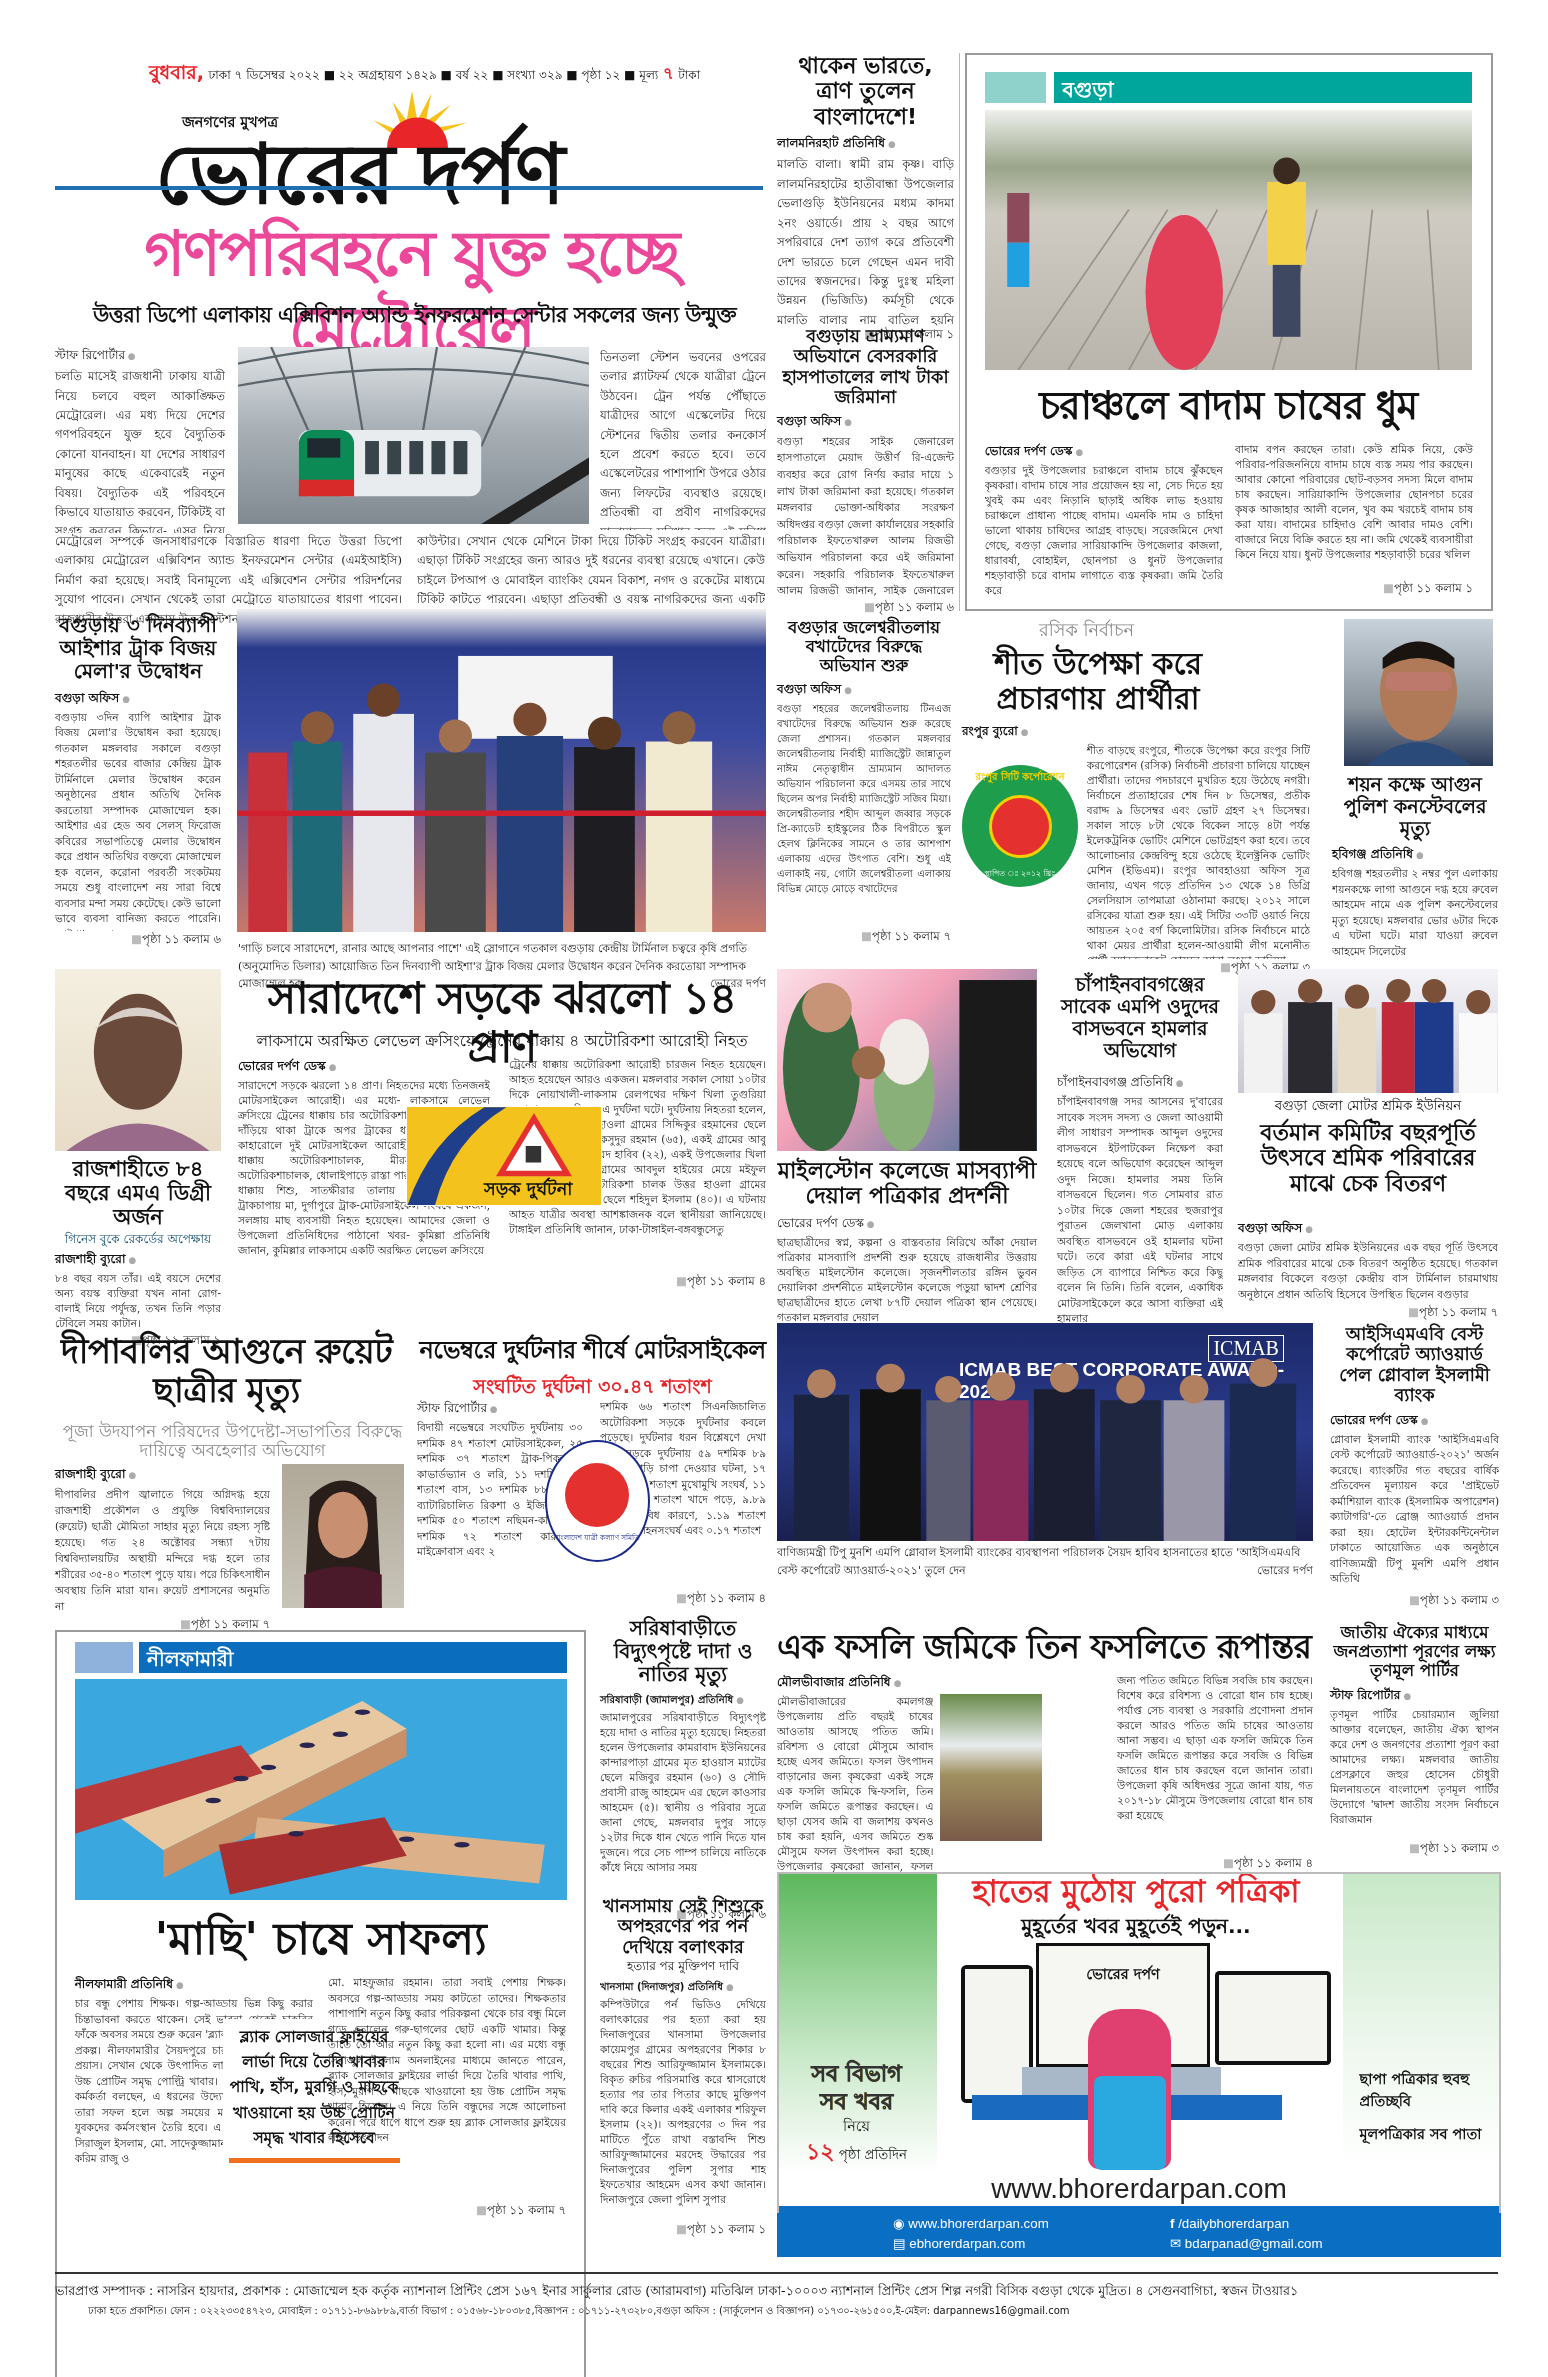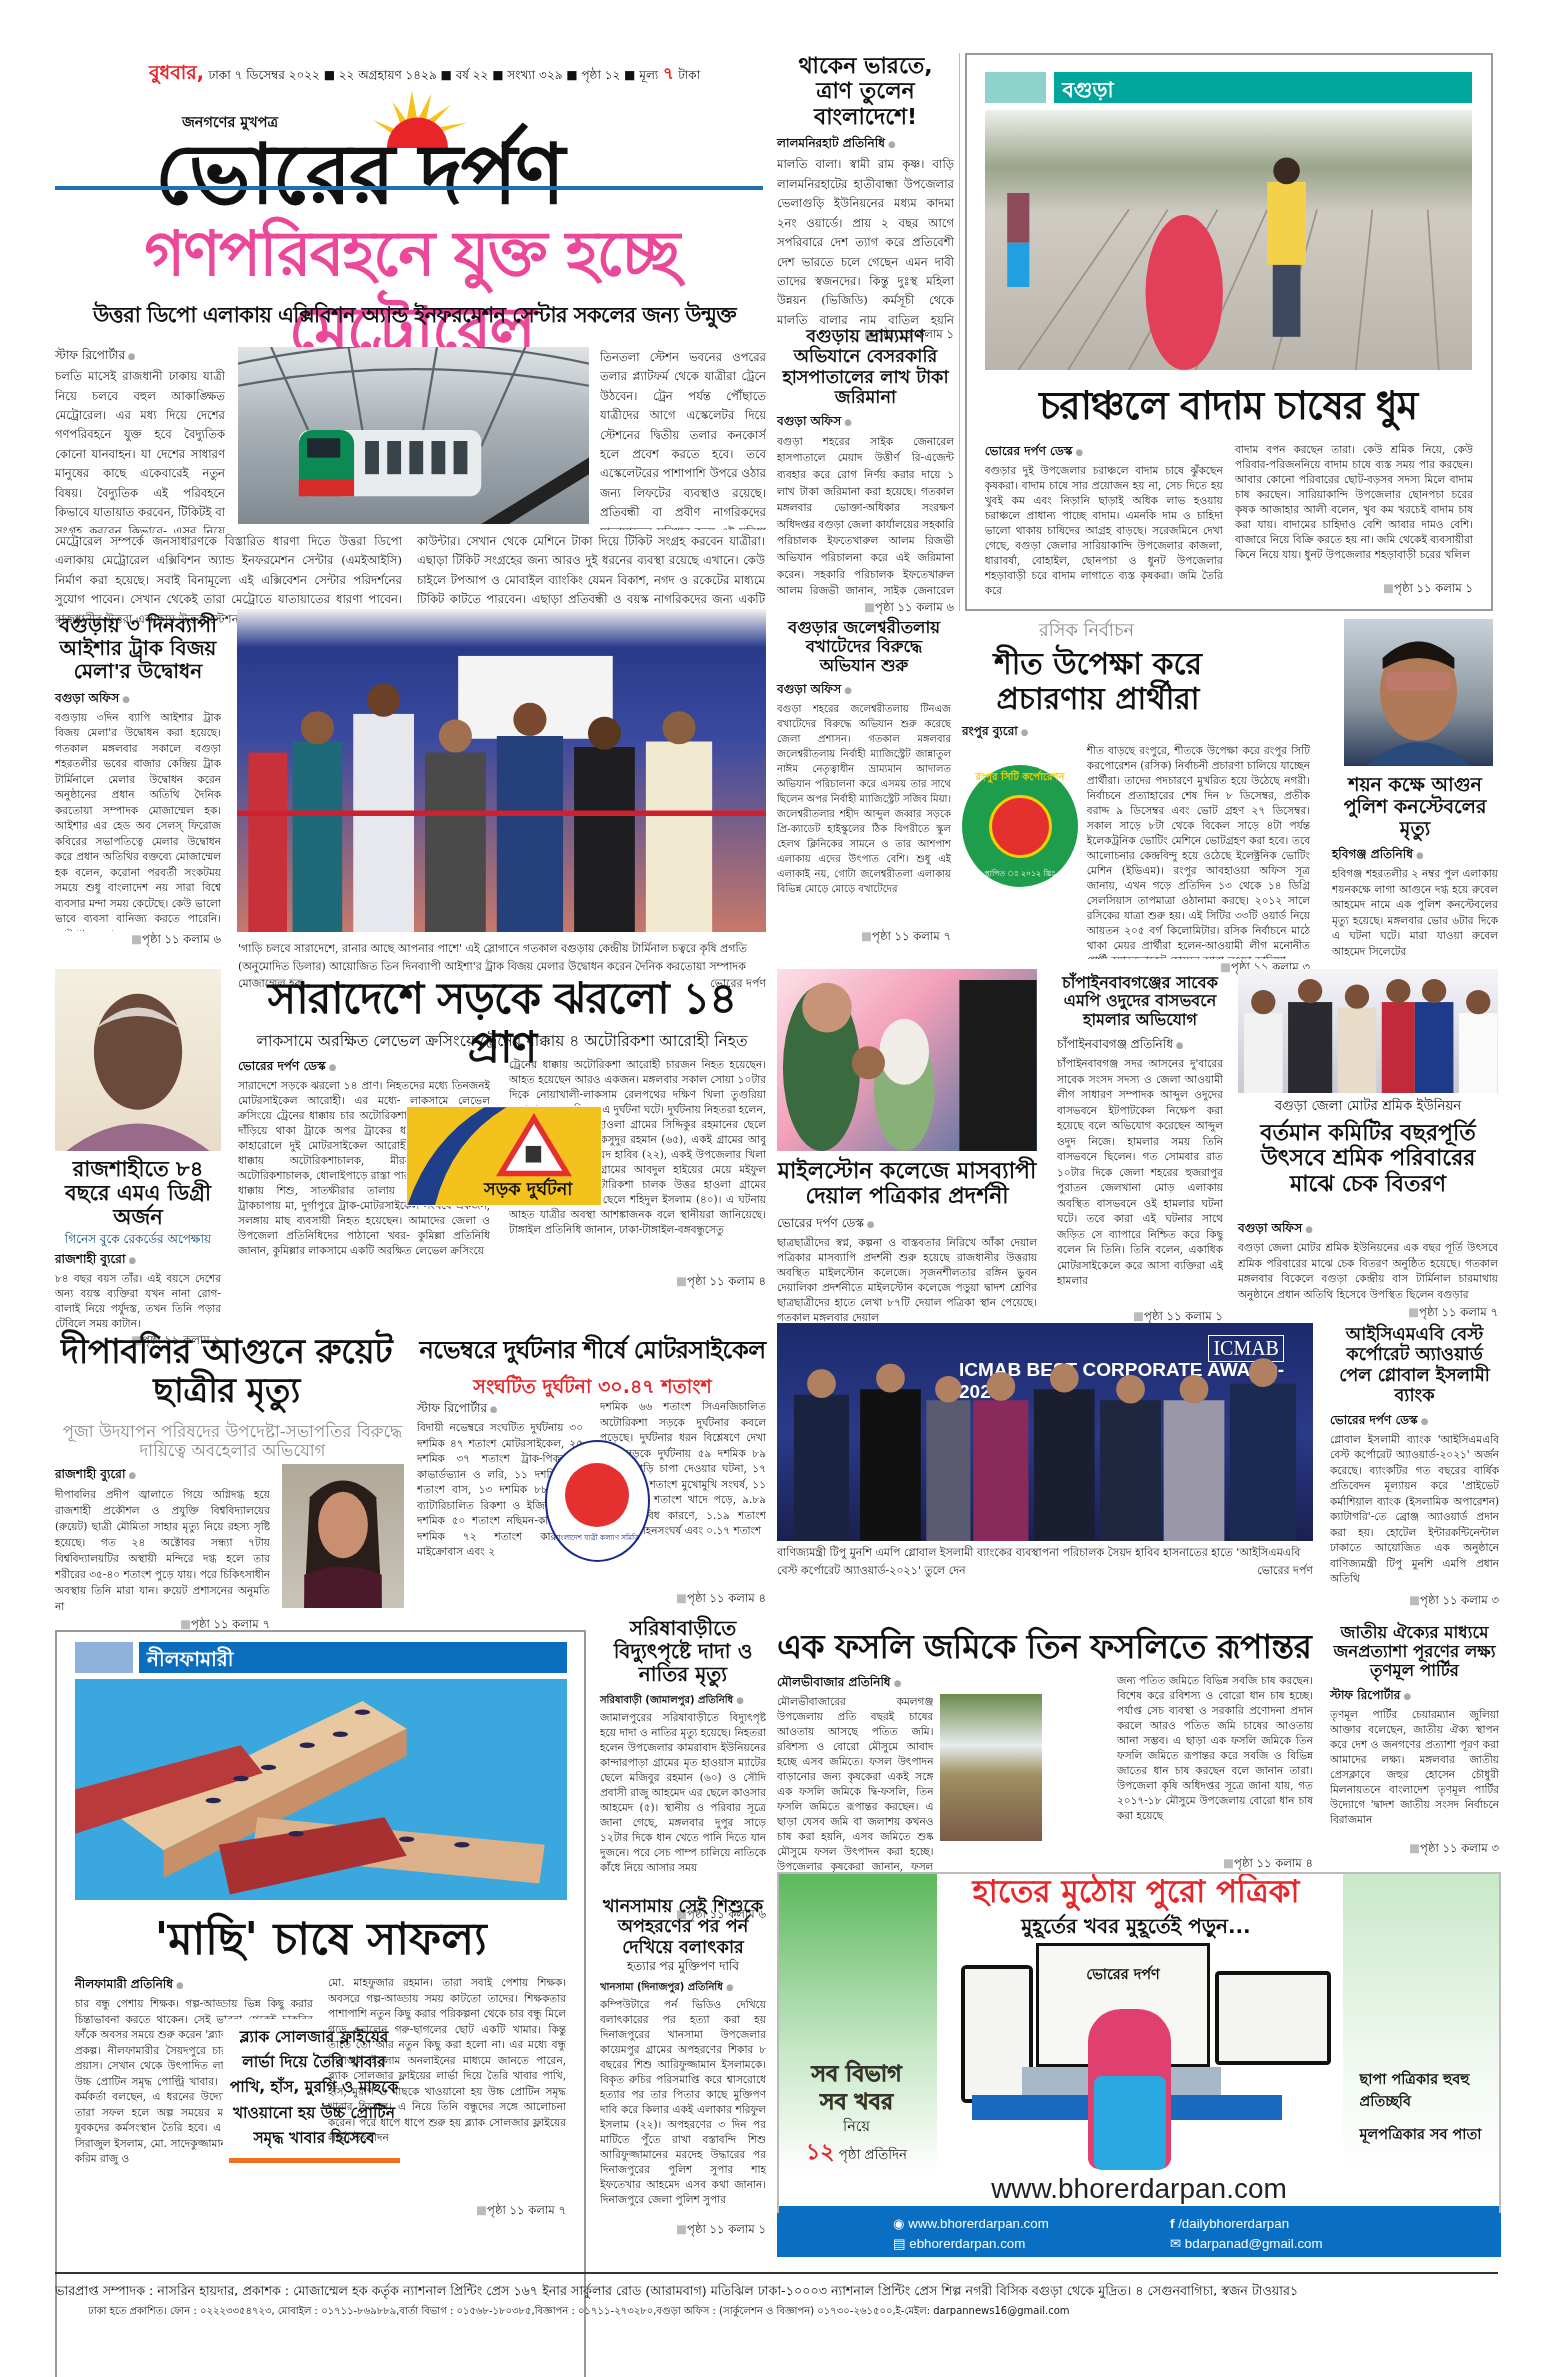--- a/index.html
+++ b/index.html
@@ -240,21 +240,21 @@
     </svg>
 </div>
 <div class="abs" style="left:777px;top:1158px;width:260px">
   <div class="hl" style="font-size:22px;margin-bottom:5.5px">মাইলস্টোন কলেজে মাসব্যাপী দেয়াল পত্রিকার প্রদর্শনী</div>
   <div class="byline" style="font-weight:normal">ভোরের দর্পণ ডেস্ক</div>
   <div class="body-text" style="height:88px;font-size:10.5px;line-height:15px">ছাত্রছাত্রীদের স্বপ্ন, কল্পনা ও বাস্তবতার নিরিখে আঁকা দেয়াল পত্রিকার মাসব্যাপি প্রদর্শনী শুরু হয়েছে রাজধানীর উত্তরায় অবস্থিত মাইলস্টোন কলেজে। সৃজনশীলতার রঙ্গিন ভুবন দেয়ালিকা প্রদর্শনীতে মাইলস্টোন কলেজে পড়ুয়া দ্বাদশ শ্রেণির ছাত্রছাত্রীদের হাতে লেখা ৮৭টি দেয়াল পত্রিকা স্থান পেয়েছে। গতকাল মঙ্গলবার দেয়াল</div>
   <span class="jump">পৃষ্ঠা ১১ কলাম ৩</span>
 </div>
 
 <div class="abs" style="left:1057px;top:974px;width:166px">
-  <div class="hl" style="font-size:16px;margin-bottom:6px">চাঁপাইনবাবগঞ্জের সাবেক এমপি ওদুদের বাসভবনে হামলার অভিযোগ</div>
+  <div class="hl" style="font-size:19px;margin-bottom:12px">চাঁপাইনবাবগঞ্জের সাবেক এমপি ওদুদের বাসভবনে হামলার অভিযোগ</div>
   <div class="byline" style="font-weight:normal">চাঁপাইনবাবগঞ্জ প্রতিনিধি</div>
   <div class="body-text" style="height:252px;font-size:10.5px;line-height:15.5px">চাঁপাইনবাবগঞ্জ সদর আসনের দু'বারের সাবেক সংসদ সদস্য ও জেলা আওয়ামী লীগ সাধারণ সম্পাদক আব্দুল ওদুদের বাসভবনে ইটপাটকেল নিক্ষেপ করা হয়েছে বলে অভিযোগ করেছেন আব্দুল ওদুদ নিজে। হামলার সময় তিনি বাসভবনে ছিলেন। গত সোমবার রাত ১০টার দিকে জেলা শহরের হুজরাপুর পুরাতন জেলখানা মোড় এলাকায় অবস্থিত বাসভবনে ওই হামলার ঘটনা ঘটে। তবে কারা এই ঘটনার সাথে জড়িত সে ব্যাপারে নিশ্চিত করে কিছু বলেন নি তিনি। তিনি বলেন, একাধিক মোটরসাইকেলে করে আসা ব্যক্তিরা এই হামলার</div>
   <span class="jump">পৃষ্ঠা ১১ কলাম ১</span>
 </div>
 
 <div class="photo" style="left:1238px;top:969px;width:260px;height:124px;background:linear-gradient(180deg,#f4f4f8 0%,#c8c8d4 100%)">
   <svg width="260" height="124" viewBox="0 0 470 225">
       <rect x="10" y="80" width="70" height="145" fill="#f2f2f2"></rect>
       <rect x="90" y="60" width="80" height="165" fill="#2a2a30"></rect>
       <rect x="180" y="70" width="70" height="155" fill="#e6dcc8"></rect>

